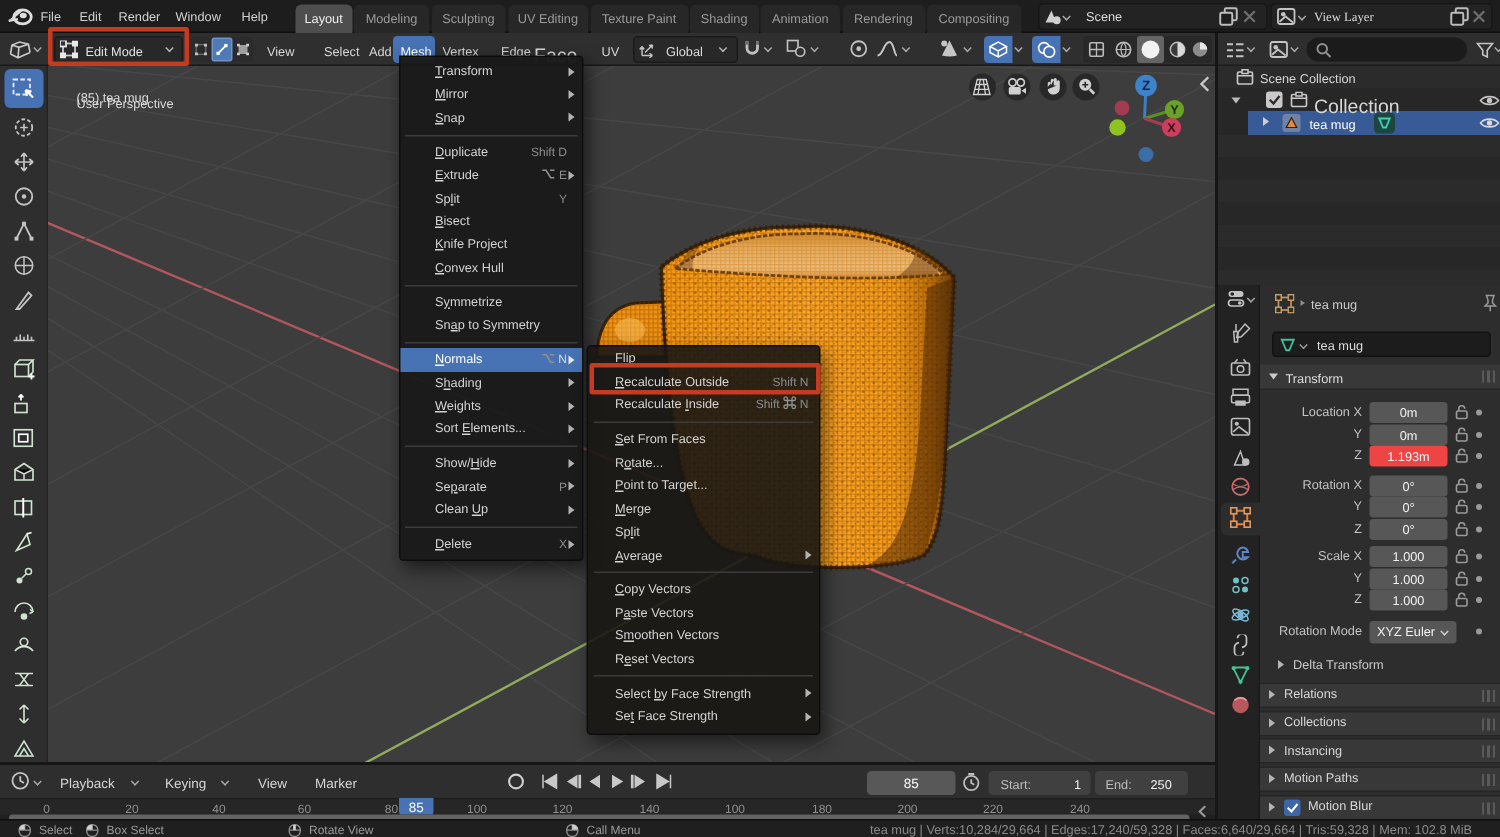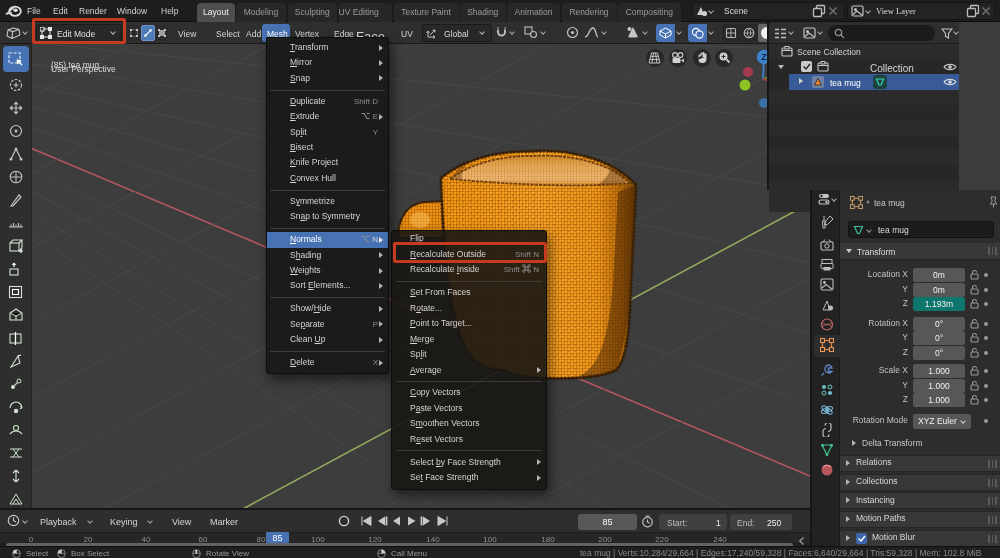--- a/index.html
+++ b/index.html
@@ -16,21 +16,21 @@
 <path d="M1 13.5 L9 12" stroke="#dedede" stroke-width="2"></path>
 </svg>
 <div style="position:absolute;left:27px;top:6px;font-size:8.5px;color:#d2d2d2;white-space:nowrap;">File</div>
 <div style="position:absolute;left:53px;top:6px;font-size:8.5px;color:#d2d2d2;white-space:nowrap;">Edit</div>
 <div style="position:absolute;left:79px;top:6px;font-size:8.5px;color:#d2d2d2;white-space:nowrap;">Render</div>
 <div style="position:absolute;left:117px;top:6px;font-size:8.5px;color:#d2d2d2;white-space:nowrap;">Window</div>
 <div style="position:absolute;left:161px;top:6px;font-size:8.5px;color:#d2d2d2;white-space:nowrap;">Help</div>
 <div class="ab" style="left:197px;top:3px;width:37.5px;height:19px;background:#4e4e4e;border-radius:4px 4px 0 0;text-align:center;font-size:8.5px;color:#f0f0f0;line-height:19px">Layout</div>
 <div class="ab" style="left:236px;top:3px;width:50px;height:19px;background:#272727;border-radius:4px 4px 0 0;text-align:center;font-size:8.5px;color:#9b9b9b;line-height:19px">Modeling</div>
 <div class="ab" style="left:287.5px;top:3px;width:49.5px;height:19px;background:#272727;border-radius:4px 4px 0 0;text-align:center;font-size:8.5px;color:#9b9b9b;line-height:19px">Sculpting</div>
-<div class="ab" style="left:338.5px;top:3px;width:53.5px;height:19px;background:#272727;border-radius:4px 4px 0 0;font-size:8.5px;color:#9b9b9b;line-height:19px">UV Editing</div>
+<div class="ab" style="left:338.5px;top:3px;width:53.5px;height:19px;background:#272727;border-radius:4px 4px 0 0;text-align:center;font-size:8.5px;color:#9b9b9b;line-height:19px">UV Editing</div>
 <div class="ab" style="left:393.5px;top:3px;width:65px;height:19px;background:#272727;border-radius:4px 4px 0 0;text-align:center;font-size:8.5px;color:#9b9b9b;line-height:19px">Texture Paint</div>
 <div class="ab" style="left:460px;top:3px;width:45.5px;height:19px;background:#272727;border-radius:4px 4px 0 0;text-align:center;font-size:8.5px;color:#9b9b9b;line-height:19px">Shading</div>
 <div class="ab" style="left:507px;top:3px;width:53px;height:19px;background:#272727;border-radius:4px 4px 0 0;text-align:center;font-size:8.5px;color:#9b9b9b;line-height:19px">Animation</div>
 <div class="ab" style="left:561.5px;top:3px;width:55px;height:19px;background:#272727;border-radius:4px 4px 0 0;text-align:center;font-size:8.5px;color:#9b9b9b;line-height:19px">Rendering</div>
 <div class="ab" style="left:618px;top:3px;width:62.5px;height:19px;background:#272727;border-radius:4px 4px 0 0;text-align:center;font-size:8.5px;color:#9b9b9b;line-height:19px">Compositing</div>
 <div class="ab" style="left:692px;top:2px;width:153px;height:18px;background:#232323;border:1px solid #161616;border-radius:3px"></div>
 <svg class="ab" style="left:695px;top:5px" width="13" height="12" viewBox="0 0 13 12">
 <path d="M2 10 L6 2 L9 10 Z" fill="#cfcfcf"></path>
         <circle cx="9.5" cy="8.5" r="2.6" fill="#cfcfcf"></circle>
       </svg>
@@ -430,21 +430,21 @@
     <div class="ab" style="left:410px;top:400.8px;height:15.5px;line-height:15.5px;font-size:8.5px;color:#d4d4d4;white-space:nowrap">P<u>a</u>ste Vectors</div>
     <div class="ab" style="left:410px;top:416.3px;height:15.5px;line-height:15.5px;font-size:8.5px;color:#d4d4d4;white-space:nowrap">S<u>m</u>oothen Vectors</div>
     <div class="ab" style="left:410px;top:431.8px;height:15.5px;line-height:15.5px;font-size:8.5px;color:#d4d4d4;white-space:nowrap">R<u>e</u>set Vectors</div>
     <div class="ab" style="left:396px;top:450.4px;width:146px;height:1px;background:#3c3a38"></div>
     <div class="ab" style="left:410px;top:454.5px;height:15.5px;line-height:15.5px;font-size:8.5px;color:#d4d4d4;white-space:nowrap">Select <u>b</u>y Face Strength</div>
     <div style="position:absolute;left:537px;top:459.19999999999993px;width:0;height:0;border-left:4px solid #b3b3b3;border-top:3px solid transparent;border-bottom:3px solid transparent"></div>
     <div class="ab" style="left:410px;top:470.0px;height:15.5px;line-height:15.5px;font-size:8.5px;color:#d4d4d4;white-space:nowrap">Se<u>t</u> Face Strength</div>
     <div style="position:absolute;left:537px;top:474.69999999999993px;width:0;height:0;border-left:4px solid #b3b3b3;border-top:3px solid transparent;border-bottom:3px solid transparent"></div>
 <div class="ab" style="left:32px;top:18px;width:94px;height:26px;border:3px solid #c63a20;border-radius:2px;z-index:50"></div>
 <div class="ab" style="left:393px;top:242px;width:154px;height:21px;border:3px solid #c63a20;border-radius:2px;z-index:50"></div>
-<div class="ab" style="left:767px;top:22px;width:190px;height:168px;background:#272727;border-left:2px solid #161616">
+<div class="ab" style="left:810px;top:22px;width:190px;height:168px;background:#272727;border-left:2px solid #161616">
 <div class="ab" style="left:0;top:0;width:190px;height:22px;background:#2e2e2e;border-bottom:1px solid #1c1c1c"></div>
 <svg class="ab" style="left:5px;top:6px" width="13" height="11" viewBox="0 0 13 11">
 <path d="M1 1.5 h4 M1 5.5 h4 M1 9.5 h4 M7 1.5 h5 M7 5.5 h5 M7 9.5 h5" stroke="#c0c0c0" stroke-width="1.4"></path>
       </svg>
 <div style="position:absolute;left:20px;top:8px;width:4px;height:4px;border-right:1.2px solid #aaaaaa;border-bottom:1.2px solid #aaaaaa;transform:rotate(45deg)"></div>
 <svg class="ab" style="left:34px;top:5px" width="13" height="12" viewBox="0 0 13 12">
 <rect x="1" y="1" width="11" height="10" rx="1.5" fill="none" stroke="#c4c4c4" stroke-width="1.2"></rect>
 <circle cx="4.5" cy="4.5" r="1.5" fill="#c4c4c4"></circle>
         <path d="M2 9.5 L6 6 L11 10" stroke="#c4c4c4" stroke-width="1.2" fill="none"></path>
       </svg>
@@ -477,21 +477,21 @@
 <div style="position:absolute;left:9px;top:43px;width:0;height:0;border-top:4px solid #b9b9b9;border-left:3px solid transparent;border-right:3px solid transparent"></div>
 <div class="ab" style="left:32px;top:39px;width:11px;height:11px;background:#c9c9c9;border-radius:2px"></div>
 <svg class="ab" style="left:33px;top:40px" width="9" height="9" viewBox="0 0 9 9">
 <path d="M1.5 4.5 L4 7 L8 2" stroke="#2b2b2b" stroke-width="1.5" fill="none"></path>
       </svg>
 <svg class="ab" style="left:48px;top:39px" width="12" height="11" viewBox="0 0 12 11">
 <rect x="1" y="2" width="10" height="8" rx="1" fill="none" stroke="#c9c9c9" stroke-width="1.1"></rect>
 <path d="M1 4.5 h10" stroke="#c9c9c9" stroke-width="1"></path>
         <rect x="4" y="0.5" width="4" height="2.5" fill="#2b2b2b" stroke="#c9c9c9" stroke-width="1"></rect>
       </svg>
-<div style="position:absolute;left:64px;top:41px;font-size:10px;color:#d6d6d6;white-space:nowrap;margin-left:37px;">Collection</div>
+<div style="position:absolute;left:64px;top:41px;font-size:13px;color:#d6d6d6;white-space:nowrap;">Collection</div>
 <svg class="ab" style="left:174px;top:40px" width="14" height="10" viewBox="0 0 14 10">
 <path d="M1 5 C3.5 1.5 10.5 1.5 13 5 C10.5 8.5 3.5 8.5 1 5 Z" fill="none" stroke="#c4c4c4" stroke-width="1.1"></path>
 <circle cx="7" cy="5" r="1.8" fill="#c4c4c4"></circle>
       </svg>
 <div style="position:absolute;left:30px;top:56px;width:0;height:0;border-left:4px solid #cfcfcf;border-top:3px solid transparent;border-bottom:3px solid transparent"></div>
 <div class="ab" style="left:43px;top:54px;width:12px;height:12px;background:rgba(180,180,180,0.45);border-radius:2px"></div>
 <svg class="ab" style="left:44px;top:55px" width="10" height="10" viewBox="0 0 10 10">
 <path d="M5 1.5 L8.5 8 H1.5 Z" fill="#e8883a" stroke="#2c2013" stroke-width="0.8"></path>
       </svg>
 <div style="position:absolute;left:61px;top:56px;font-size:8.5px;color:#ffffff;white-space:nowrap;">tea mug</div>
@@ -605,21 +605,21 @@
       </svg>
       <div class="ab" style="left:172px;top:83.3px;width:4px;height:4px;border-radius:50%;background:#9a9a9a"></div>
       <div class="ab" style="left:0px;top:93.8px;width:96px;font-size:8.5px;color:#c3c3c3;text-align:right;white-space:nowrap">Y</div>
       <div class="ab" style="left:101px;top:92.8px;width:52px;height:14px;background:#575757;border-radius:2.5px;font-size:8.5px;color:#f2f2f2;text-align:center;line-height:14px">0m</div>
       <svg class="ab" style="left:157px;top:93.8px" width="11" height="11" viewBox="0 0 11 11">
 <rect x="2" y="5" width="7" height="5" rx="1" fill="none" stroke="#9a9a9a" stroke-width="1.1"></rect>
 <path d="M3.5 5 V3.5 a2 2 0 0 1 4 0" stroke="#9a9a9a" stroke-width="1.1" fill="none"></path>
       </svg>
       <div class="ab" style="left:172px;top:97.8px;width:4px;height:4px;border-radius:50%;background:#9a9a9a"></div>
       <div class="ab" style="left:0px;top:108.4px;width:96px;font-size:8.5px;color:#c3c3c3;text-align:right;white-space:nowrap">Z</div>
-      <div class="ab" style="left:101px;top:107.4px;width:52px;height:14px;background:#0f766e;border-radius:2.5px;font-size:8.5px;color:#f2f2f2;text-align:center;line-height:14px">1.193m</div>
+      <div class="ab" style="left:101px;top:107.4px;width:52px;height:14px;background:#ef4444;border-radius:2.5px;font-size:8.5px;color:#f2f2f2;text-align:center;line-height:14px">1.193m</div>
       <svg class="ab" style="left:157px;top:108.4px" width="11" height="11" viewBox="0 0 11 11">
 <rect x="2" y="5" width="7" height="5" rx="1" fill="none" stroke="#9a9a9a" stroke-width="1.1"></rect>
 <path d="M3.5 5 V3.5 a2 2 0 0 1 4 0" stroke="#9a9a9a" stroke-width="1.1" fill="none"></path>
       </svg>
       <div class="ab" style="left:172px;top:112.4px;width:4px;height:4px;border-radius:50%;background:#9a9a9a"></div>
       <div class="ab" style="left:0px;top:127.5px;width:96px;font-size:8.5px;color:#c3c3c3;text-align:right;white-space:nowrap">Rotation X</div>
       <div class="ab" style="left:101px;top:126.5px;width:52px;height:14px;background:#575757;border-radius:2.5px;font-size:8.5px;color:#f2f2f2;text-align:center;line-height:14px">0°</div>
       <svg class="ab" style="left:157px;top:127.5px" width="11" height="11" viewBox="0 0 11 11">
 <rect x="2" y="5" width="7" height="5" rx="1" fill="none" stroke="#9a9a9a" stroke-width="1.1"></rect>
 <path d="M3.5 5 V3.5 a2 2 0 0 1 4 0" stroke="#9a9a9a" stroke-width="1.1" fill="none"></path>

